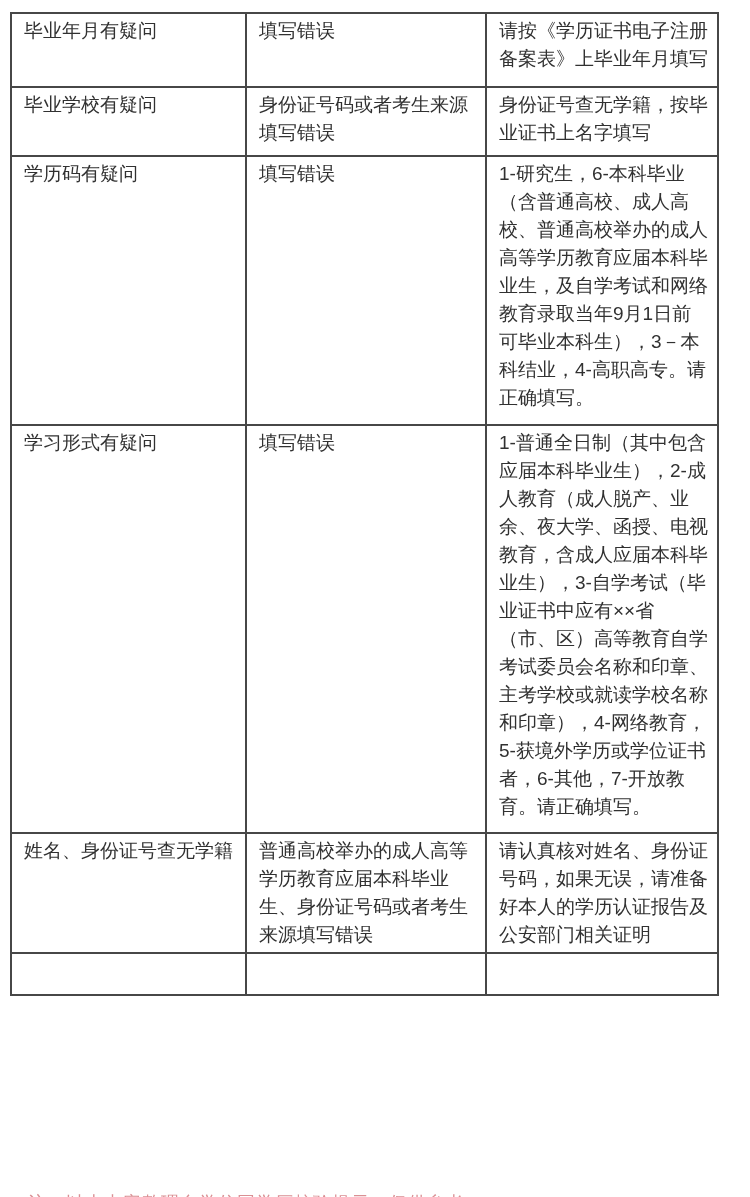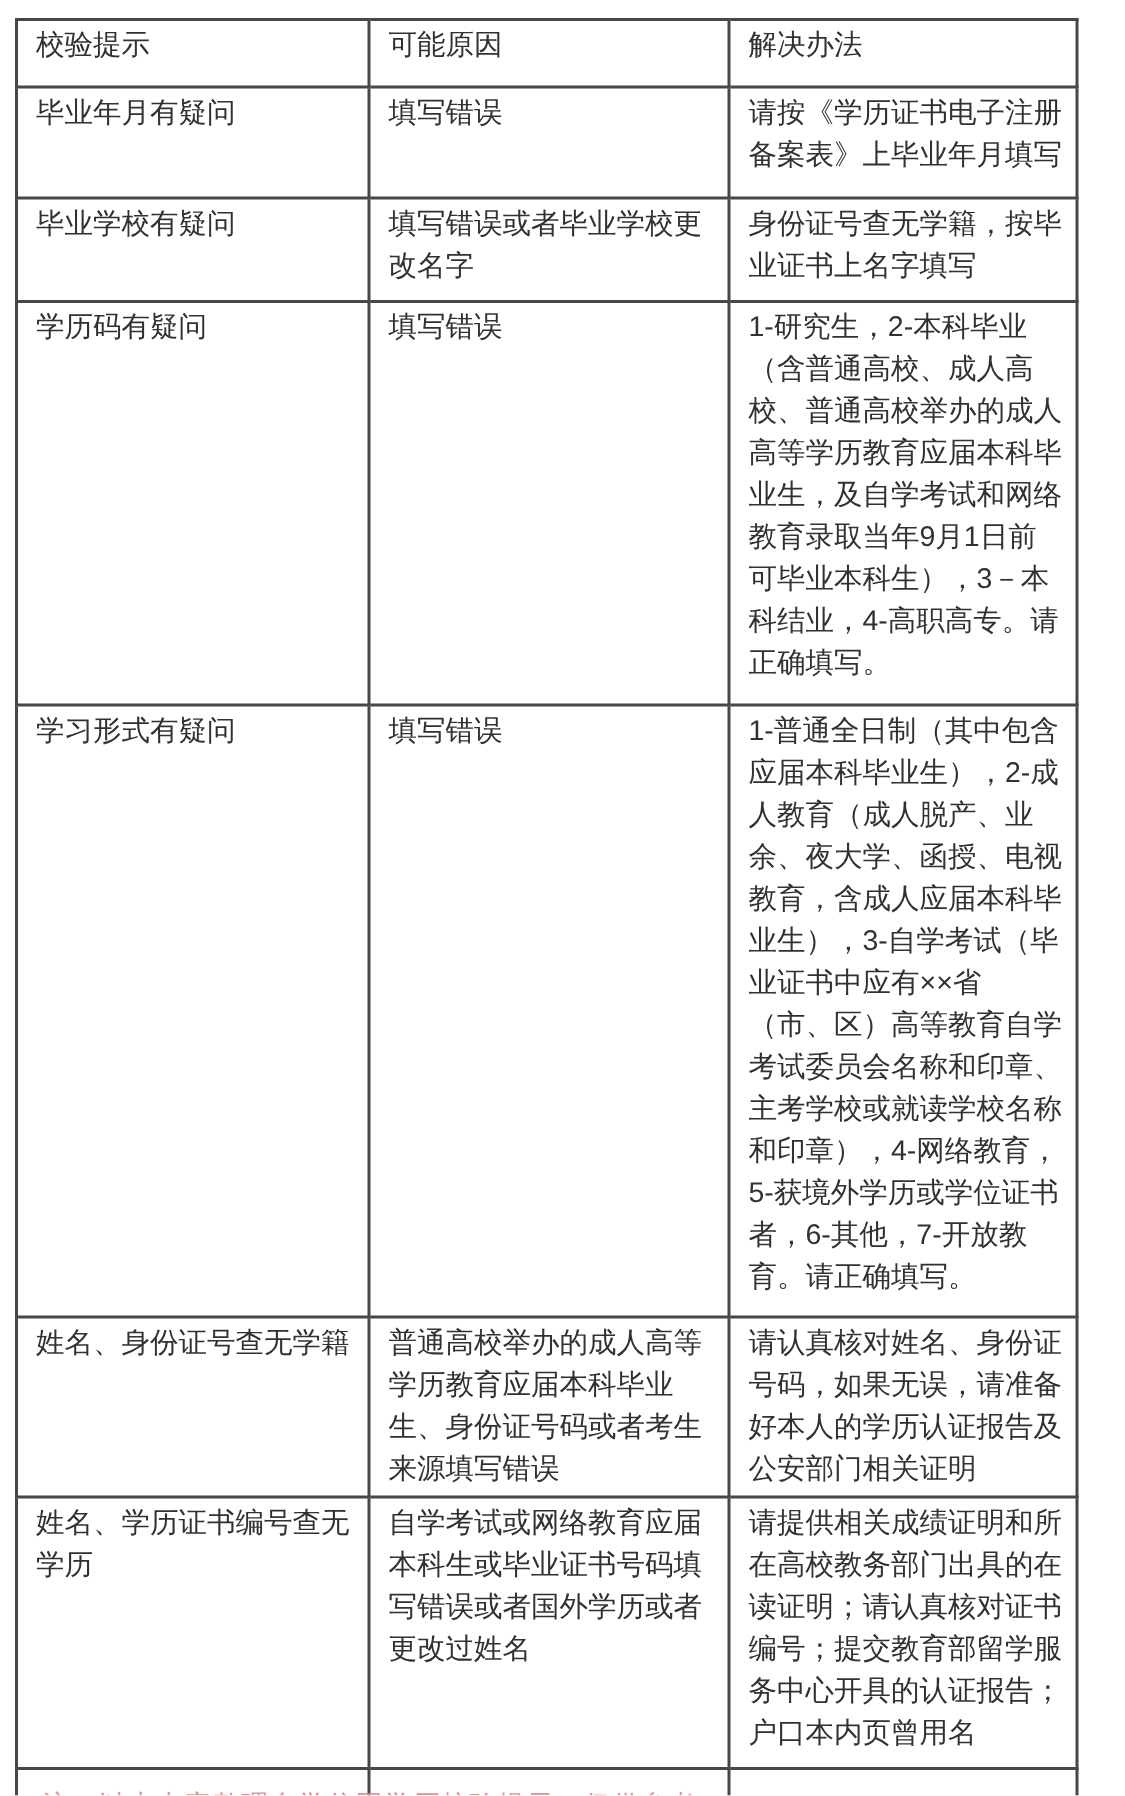--- a/index.html
+++ b/index.html
@@ -69,54 +69,44 @@
 
 <div class="page">
 
   <table class="check-table">
     <colgroup>
         <col class="c1">
         <col class="c2">
         <col class="c3">
       </colgroup>
     <tbody>
-      <tr class="h-header">
-        <th>校验提示</th>
-        <th>可能原因</th>
-        <th>解决办法</th>
-      </tr>
       <tr class="h-row1">
         <td>毕业年月有疑问</td>
         <td>填写错误</td>
         <td>请按《学历证书电子注册备案表》上毕业年月填写</td>
       </tr>
       <tr class="h-row2">
         <td>毕业学校有疑问</td>
-        <td>填写错误或者毕业学校更改名字</td>
+        <td>身份证号码或者考生来源填写错误</td>
         <td>身份证号查无学籍，按毕业证书上名字填写</td>
       </tr>
       <tr class="h-row3">
         <td>学历码有疑问</td>
         <td>填写错误</td>
-        <td>1-研究生，2-本科毕业（含普通高校、成人高校、普通高校举办的成人高等学历教育应届本科毕业生，及自学考试和网络教育录取当年9月1日前可毕业本科生），3－本科结业，4-高职高专。请正确填写。</td>
+        <td>1-研究生，6-本科毕业（含普通高校、成人高校、普通高校举办的成人高等学历教育应届本科毕业生，及自学考试和网络教育录取当年9月1日前可毕业本科生），3－本科结业，4-高职高专。请正确填写。</td>
       </tr>
       <tr class="h-row4">
         <td>学习形式有疑问</td>
         <td>填写错误</td>
         <td>1-普通全日制（其中包含应届本科毕业生），2-成人教育（成人脱产、业余、夜大学、函授、电视教育，含成人应届本科毕业生），3-自学考试（毕业证书中应有××省（市、区）高等教育自学考试委员会名称和印章、主考学校或就读学校名称和印章），4-网络教育，5-获境外学历或学位证书者，6-其他，7-开放教育。请正确填写。</td>
       </tr>
       <tr class="h-row5">
         <td>姓名、身份证号查无学籍</td>
         <td>普通高校举办的成人高等学历教育应届本科毕业生、身份证号码或者考生来源填写错误</td>
         <td>请认真核对姓名、身份证号码，如果无误，请准备好本人的学历认证报告及公安部门相关证明</td>
-      </tr>
-      <tr class="h-row6">
-        <td>姓名、学历证书编号查无学历</td>
-        <td>自学考试或网络教育应届本科生或毕业证书号码填写错误或者国外学历或者更改过姓名</td>
-        <td>请提供相关成绩证明和所在高校教务部门出具的在读证明；请认真核对证书编号；提交教育部留学服务中心开具的认证报告；户口本内页曾用名</td>
       </tr>
       <tr class="h-rowlast">
         <td></td>
         <td></td>
         <td></td>
       </tr>
     </tbody>
   </table>
 
   <div class="footer-note">注：以上内容整理自学信网学历校验提示，仅供参考</div>

